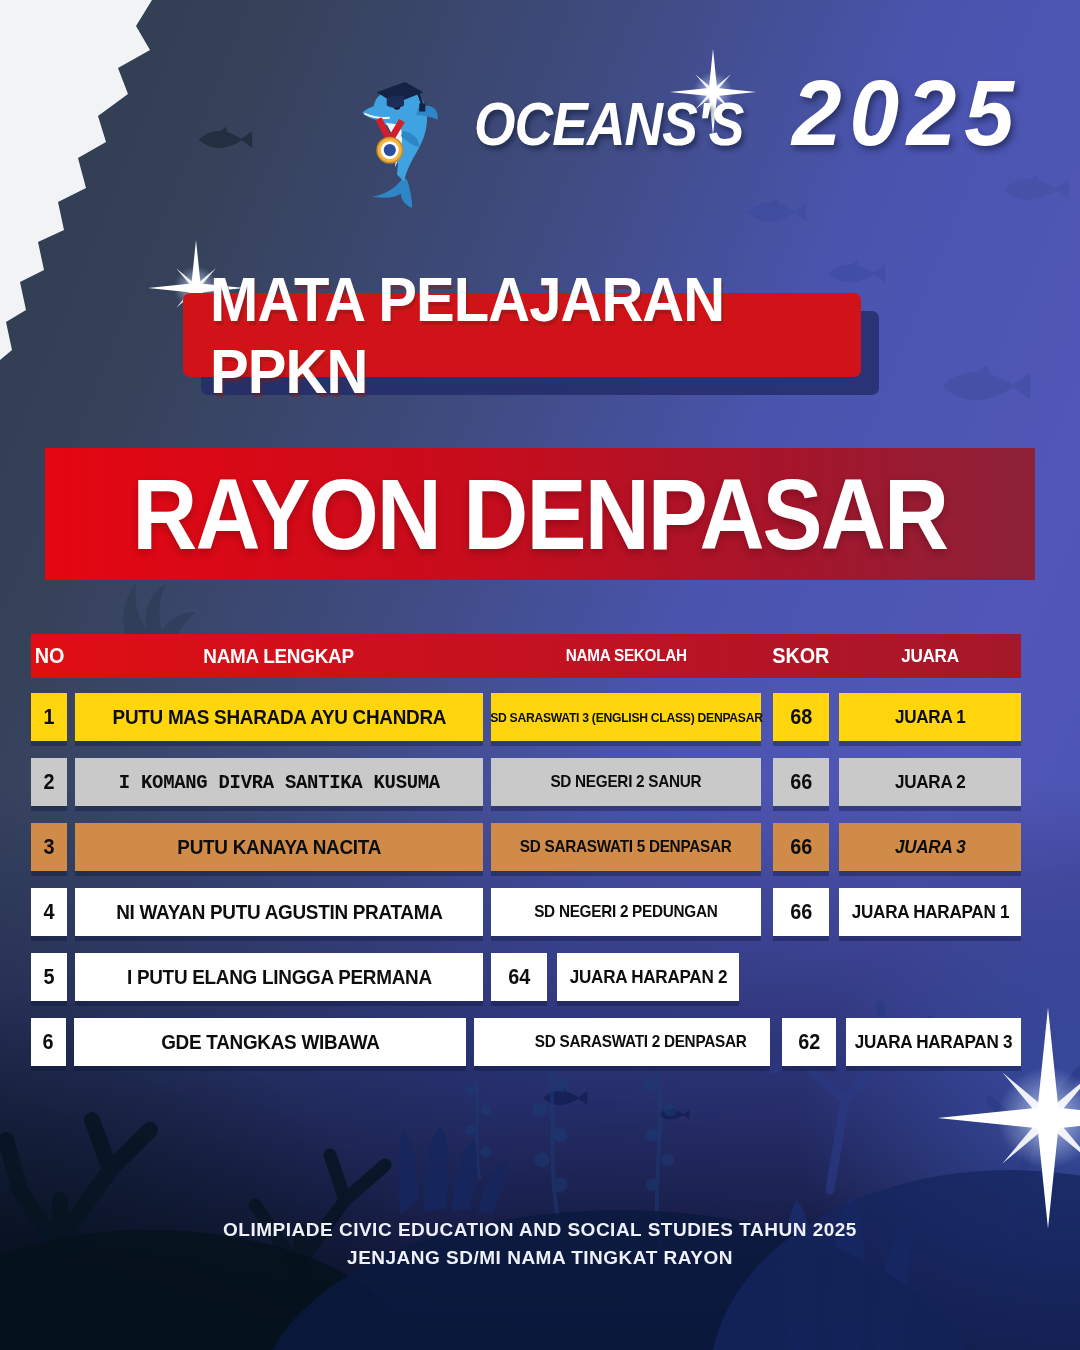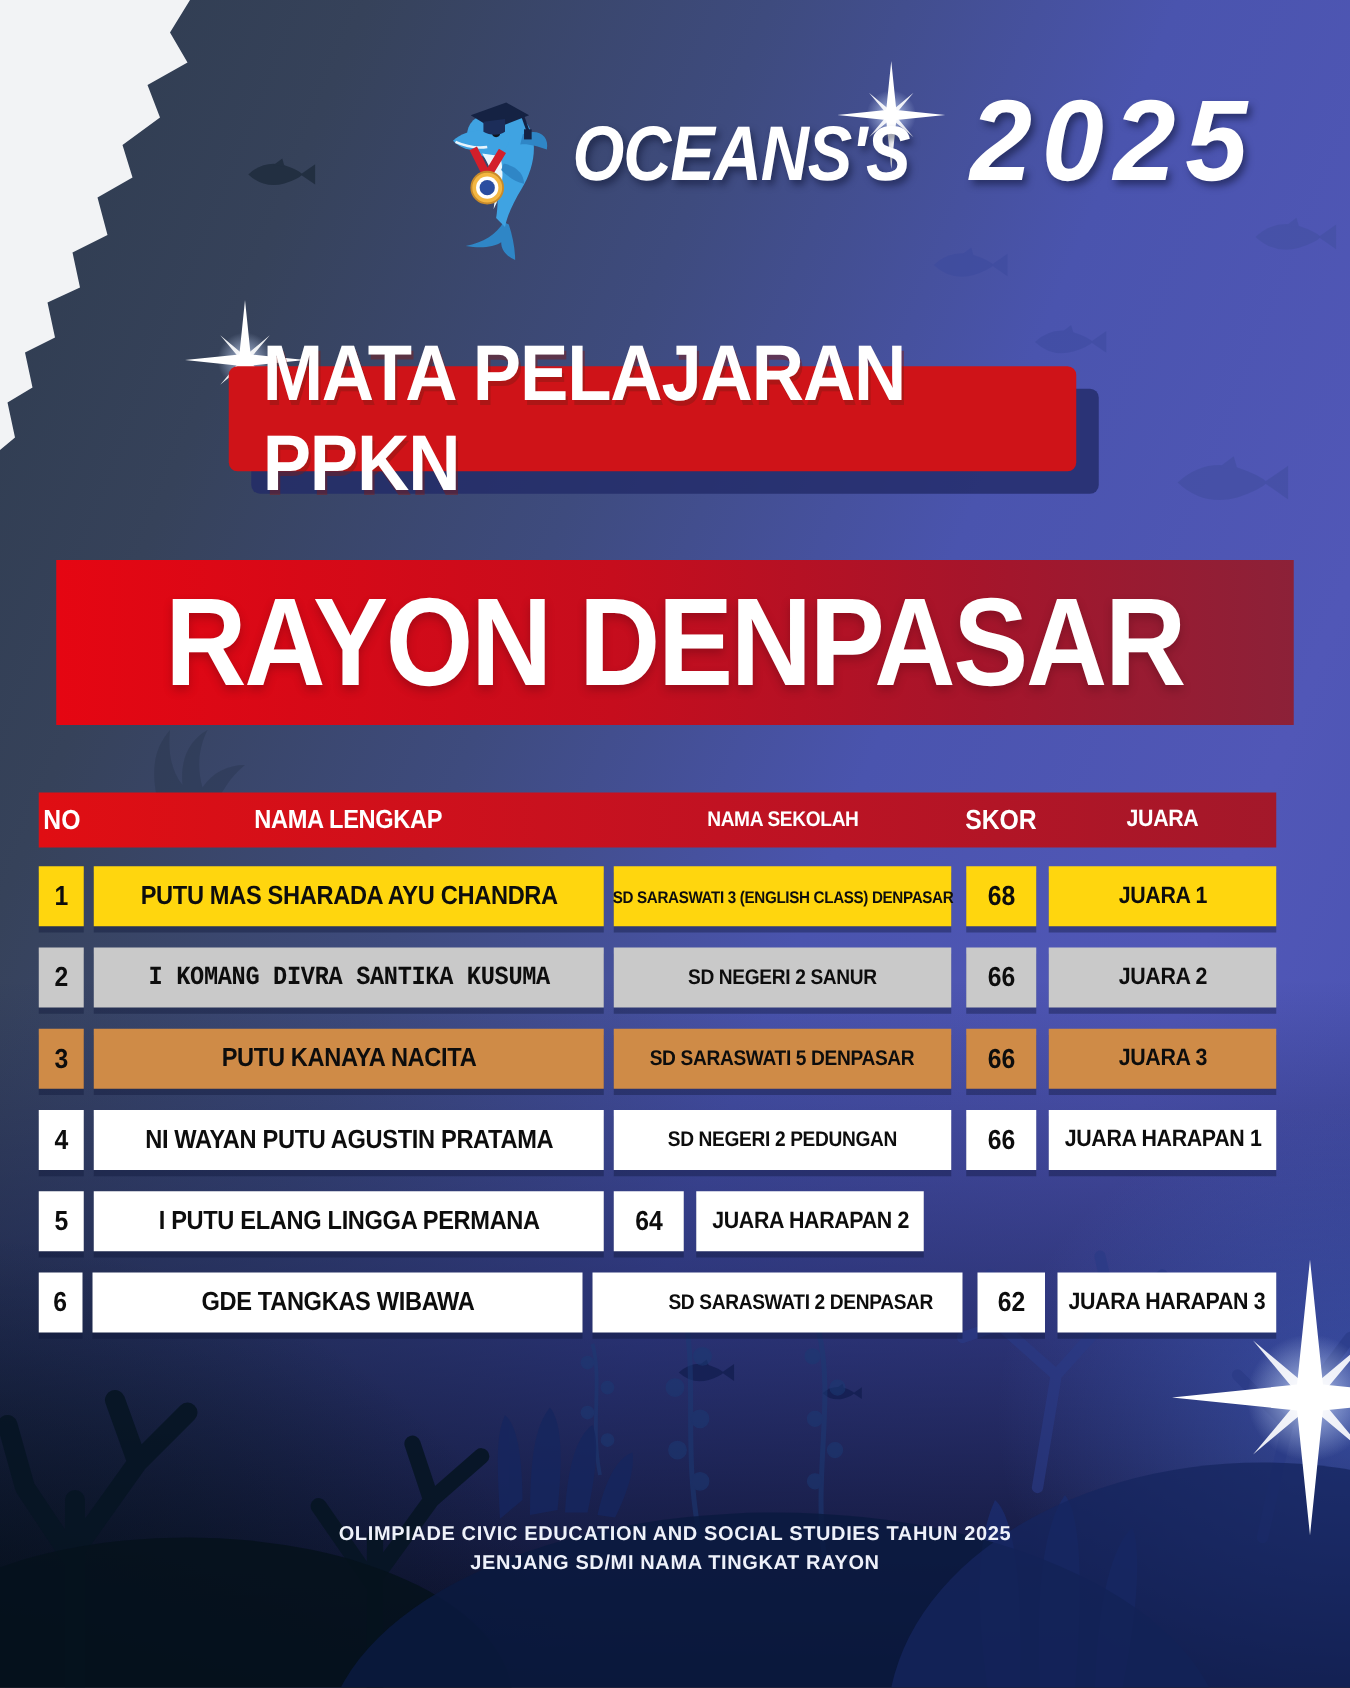--- a/index.html
+++ b/index.html
@@ -11,21 +11,21 @@
       radial-gradient(760px 620px at -6% 106%, rgba(2,14,20,.95), rgba(2,14,20,0) 72%),
       linear-gradient(to bottom, rgba(8,14,40,0) 58%, rgba(10,18,58,.55) 80%, rgba(4,8,26,.92) 100%),
       linear-gradient(112deg,#2e3b4e 0%,#36425a 18%,#3e4b7e 38%,#4a54ae 58%,#5157b7 78%,#4752b0 100%);
   }
   .abs{position:absolute;}
   svg{display:block;}
   .cond{display:inline-block;transform:scaleX(.9);transform-origin:center;white-space:nowrap;}
 
   
   .logo{position:absolute;left:358px;top:76px;display:flex;align-items:flex-start;}
-  .logo-text{margin-left:8px;color:#fff;font-weight:800;font-style:italic;
+  .logo-text{margin-left:24px;color:#fff;font-weight:800;font-style:italic;
     text-shadow:3px 4px 6px rgba(12,18,48,.5);}
   .brand-title{font-size:62px;line-height:.92;letter-spacing:-1px;
     display:inline-block;transform:scaleX(.86);transform-origin:left;}
   .brand-year{font-size:92px;line-height:.9;letter-spacing:8px;margin-top:-4px;
     display:inline-block;transform:scaleX(.97);transform-origin:left;}
 
   
   .subject-banner{position:absolute;left:183px;top:293px;width:678px;height:84px;
     background:#cf1318;border-radius:7px;
     box-shadow:18px 18px 0 rgba(34,42,104,.8);
@@ -56,21 +56,21 @@
   .cell span{color:#0d0d0d;font-weight:700;white-space:nowrap;}
   .c-no span{font-size:22px;}
   .c-name span{font-size:21px;letter-spacing:-.3px;}
   .c-school span{font-size:17px;letter-spacing:-.3px;}
   .c-school span.small{font-size:13.5px;}
   .c-skor span{font-size:22px;}
   .c-juara span{font-size:19px;letter-spacing:-.3px;}
 
   
   .footer{position:absolute;left:0;top:1216px;width:1080px;text-align:center;
-    color:#eef1fa;font-weight:700;font-size:16px;letter-spacing:.5px;line-height:1.45;}
+    color:#eef1fa;font-weight:700;font-size:19px;letter-spacing:.5px;line-height:1.45;}
 </style>
 </head>
 <body>
 
 <div class="poster">
 
   <svg class="abs" style="left:0;top:0" width="1080" height="1350" viewBox="0 0 1080 1350">
     <defs>
       <symbol id="fish" viewBox="0 0 64 32">
         <path d="M4,16 Q18,3 36,8 Q48,12 52,16 Q48,20 36,24 Q18,29 4,16 Z"></path>
@@ -249,21 +249,21 @@
           </div>
       <div class="cell c-name" style="background: rgb(207, 139, 71);">
             <span class="cond">PUTU KANAYA NACITA</span>
           </div>
       <div class="cell c-school" style="background: rgb(207, 139, 71);">
             <span class="cond">SD SARASWATI 5 DENPASAR</span>
           </div>
       <div class="cell c-skor" style="background: rgb(207, 139, 71);">
             <span class="cond">66</span>
           </div>
-      <div class="cell c-juara" style="background: rgb(207, 139, 71);">
+      <div class="cell c-juara" style="background: rgb(207, 139, 71); font-style: italic;">
             <span class="cond">JUARA 3</span>
           </div>
     </div>
 
     <div class="trow">
       <div class="cell c-no" style="background: rgb(255, 255, 255);">
             <span class="cond">4</span>
           </div>
       <div class="cell c-name" style="background: rgb(255, 255, 255);">
             <span class="cond">NI WAYAN PUTU AGUSTIN PRATAMA</span>

